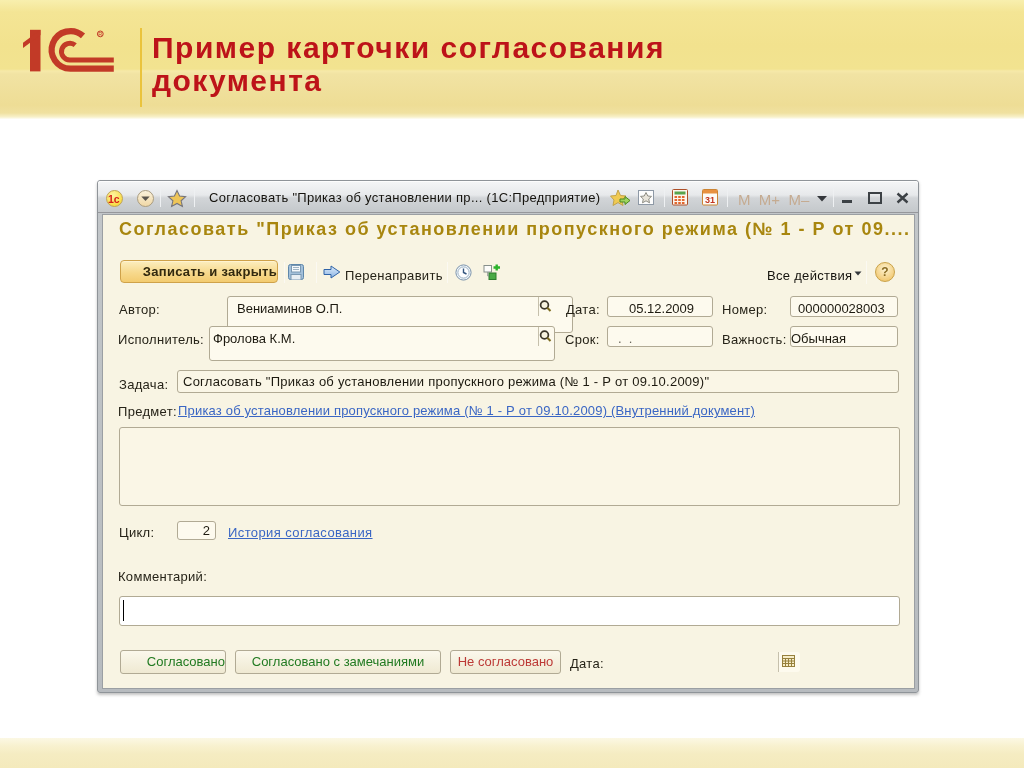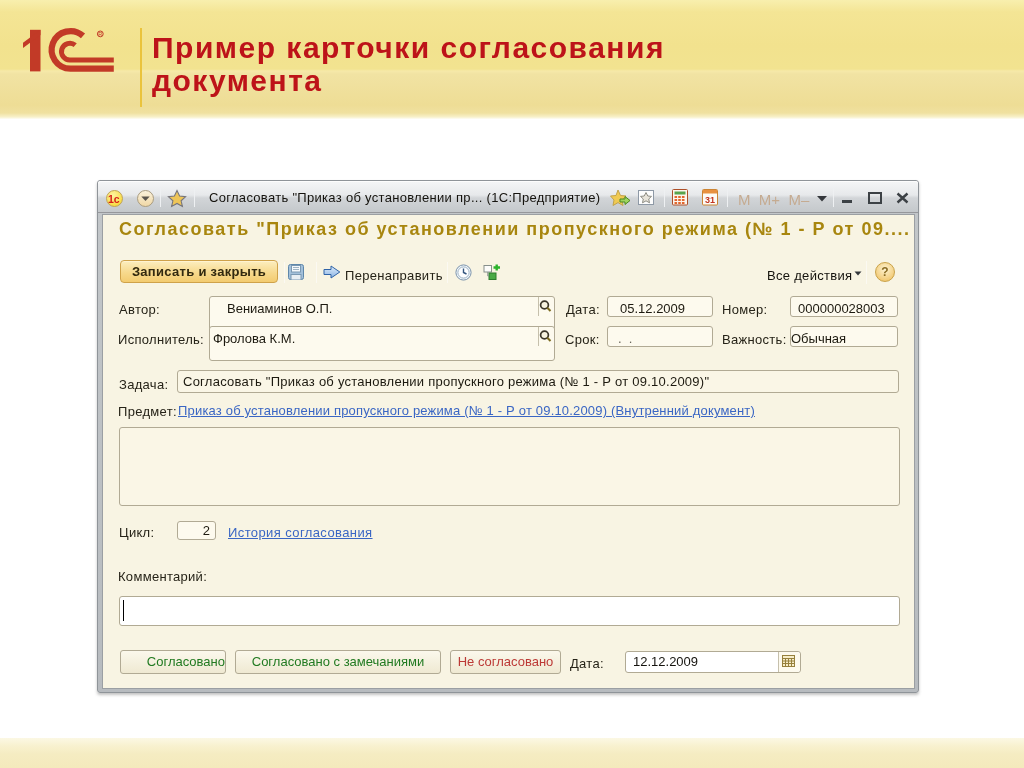--- a/index.html
+++ b/index.html
@@ -99,21 +99,21 @@
   <div class="abs" style="left:744px;top:19px;width:10px;height:3px;background:#3c4145"></div>
   <div class="abs" style="left:770px;top:11px;width:14px;height:12px;border:2px solid #3c4145"></div>
   <svg class="abs" style="left:798px;top:11px" width="13" height="12">
       <path d="M1.5 1.5 L11.5 10.5 M11.5 1.5 L1.5 10.5" stroke="#3c4145" stroke-width="2.4"></path>
     </svg>
 
   <div class="abs" style="left:4px;top:33px;width:813px;height:475px;background:#f8f4e3;border:1px solid #9b9fa3"></div>
 
   <div class="abs" style="left:21px;top:38px;width:792px;font-size:18px;letter-spacing:1.5px;font-weight:bold;color:#a8860f;white-space:nowrap;overflow:hidden">Согласовать "Приказ об установлении пропускного режима (№ 1 - Р от 09....</div>
 
-  <div class="abs" style="left:22px;top:79px;width:158px;height:23px;background:linear-gradient(#fceebf,#f7d98d 55%,#f3cb70);border:1px solid #cfa24a;border-radius:4px;box-shadow:inset 0 1px 0 #fff3d0;font-size:13px;font-weight:bold;letter-spacing:0.3px;color:#32290f;text-align:center;line-height:21px">Записать и закрыть</div>
+  <div class="abs" style="left:22px;top:79px;width:158px;height:23px;background:linear-gradient(#fceebf,#f7d98d 55%,#f3cb70);border:1px solid #cfa24a;border-radius:4px;box-shadow:inset 0 1px 0 #fff3d0;font-size:13px;font-weight:bold;letter-spacing:0.3px;color:#32290f;text-align:right;line-height:21px">Записать и закрыть</div>
   <div class="sep" style="left:186px;top:81px;height:21px"></div>
     <svg class="abs" style="left:190px;top:83px" width="16" height="16">
       <rect x="0.5" y="0.5" width="15" height="15" rx="2" fill="#a3c0da" stroke="#5e87ab"></rect>
       <rect x="3.5" y="1.5" width="9" height="6.5" fill="#f4f8fb" stroke="#7a98b2"></rect>
       <path d="M5 3.5 H11 M5 5.5 H11" stroke="#9fb4c4" stroke-width="1"></path>
       <rect x="3" y="10.5" width="10" height="5.5" fill="#e8eef3" stroke="#7a98b2"></rect>
     </svg>
   <div class="sep" style="left:218px;top:81px;height:21px"></div>
   <svg class="abs" style="left:225px;top:84px" width="18" height="14">
       <defs>
@@ -138,28 +138,28 @@
       <path d="M10.5 3.5 L17 3.5 M13.7 0.5 L13.7 6.5" stroke="#2cb32c" stroke-width="2.4"></path>
     </svg>
   <div class="lbl" style="left:669px;top:87px;color:#15130e">Все действия</div>
   <svg class="abs" style="left:756px;top:90px" width="8" height="5">
       <polygon points="0.5,0.5 7.5,0.5 4,4.5" fill="#33373b"></polygon>
     </svg>
   <div class="sep" style="left:768px;top:80px;height:23px"></div>
   <div class="abs" style="left:777px;top:81px;width:20px;height:20px;border-radius:50%;background:radial-gradient(circle at 50% 35%,#fdf3d2,#f3cd7c 70%,#eaba58);border:1px solid #c9a249;font-size:12px;font-weight:bold;color:#8a6b23;text-align:center;line-height:19px">?</div>
 
   <div class="lbl" style="left:21px;top:121px">Автор:</div>
-  <div class="inp" style="left:111px;top:115px;width:346px;height:37px;line-height:23px;padding-left:17px">Вениаминов О.П.</div>
+  <div class="inp" style="left:129px;top:115px;width:346px;height:37px;line-height:23px;padding-left:9px">Вениаминов О.П.</div>
   <svg class="abs" style="left:441px;top:119px" width="15" height="15">
       <circle cx="5.5" cy="5" r="3.9" fill="#f7f3df" stroke="#3a3528" stroke-width="1.7"></circle>
       <path d="M8.3 7.8 L11.5 11" stroke="#7c6b1e" stroke-width="2"></path>
     </svg>
   <div class="abs" style="left:440px;top:116px;width:1px;height:19px;background:#c6c0ac"></div>
   <div class="lbl" style="left:468px;top:121px">Дата:</div>
-  <div class="inp" style="left:509px;top:115px;width:106px;height:21px;line-height:23px;padding-left:12px">05.12.2009</div>
+  <div class="inp" style="left:509px;top:115px;width:106px;height:21px;line-height:23px;padding-left:21px">05.12.2009</div>
   <div class="lbl" style="left:624px;top:121px">Номер:</div>
   <div class="inp" style="left:692px;top:115px;width:108px;height:21px;line-height:23px;padding-left:7px">000000028003</div>
 
   <div class="lbl" style="left:20px;top:151px">Исполнитель:</div>
   <div class="inp" style="left:111px;top:145px;width:346px;height:35px;line-height:23px;padding-left:3px">Фролова К.М.</div>
   <svg class="abs" style="left:441px;top:149px" width="15" height="15">
       <circle cx="5.5" cy="5" r="3.9" fill="#f7f3df" stroke="#3a3528" stroke-width="1.7"></circle>
       <path d="M8.3 7.8 L11.5 11" stroke="#7c6b1e" stroke-width="2"></path>
     </svg>
   <div class="abs" style="left:440px;top:146px;width:1px;height:19px;background:#c6c0ac"></div>
@@ -180,20 +180,19 @@
   <div class="abs" style="left:130px;top:344px;font-size:13px;letter-spacing:0.4px;color:#3a66c4;text-decoration:underline">История согласования</div>
 
   <div class="lbl" style="left:20px;top:388px">Комментарий:</div>
   <div class="abs" style="left:21px;top:415px;width:781px;height:30px;background:#fff;border:1px solid #b1aa94;border-radius:3px"></div>
   <div class="abs" style="left:25px;top:419px;width:1px;height:21px;background:#000"></div>
 
   <div class="abs" style="left:22px;top:469px;width:106px;height:24px;background:linear-gradient(#fbf8ec,#efe9d2);border:1px solid #b1aa94;border-radius:3px;font-size:13px;color:#217a21;text-align:right;line-height:22px">Согласовано</div>
   <div class="abs" style="left:137px;top:469px;width:206px;height:24px;background:linear-gradient(#fbf8ec,#efe9d2);border:1px solid #b1aa94;border-radius:3px;font-size:13px;color:#217a21;text-align:center;line-height:22px">Согласовано с замечаниями</div>
   <div class="abs" style="left:352px;top:469px;width:111px;height:24px;background:linear-gradient(#fbf8ec,#efe9d2);border:1px solid #b1aa94;border-radius:3px;font-size:13px;color:#bc3a36;text-align:center;line-height:22px">Не согласовано</div>
   <div class="lbl" style="left:472px;top:475px">Дата:</div>
-  <div class="abs" style="left:527px;top:470px;width:176px;height:22px;background:#fff;border:1px solid #b1aa94;border-radius:3px;font-size:13px;color:#15130e;line-height:20px;padding-left:7px">12.12.2009</div>
   <div class="abs" style="left:680px;top:471px;width:22px;height:20px;border-left:1px solid #c6c0ac;background:#fdfaee;border-radius:0 3px 3px 0"></div>
   <svg class="abs" style="left:684px;top:474px" width="14" height="13">
       <rect x="0.5" y="0.5" width="12" height="11" fill="#f7edc8" stroke="#96803c"></rect>
       <path d="M0.5 3.5 H12.5 M0.5 6 H12.5 M0.5 8.5 H12.5 M3.5 3.5 V11.5 M6.5 3.5 V11.5 M9.5 3.5 V11.5" stroke="#96803c"></path>
     </svg>
 
 </div>
 
 </body></html>

